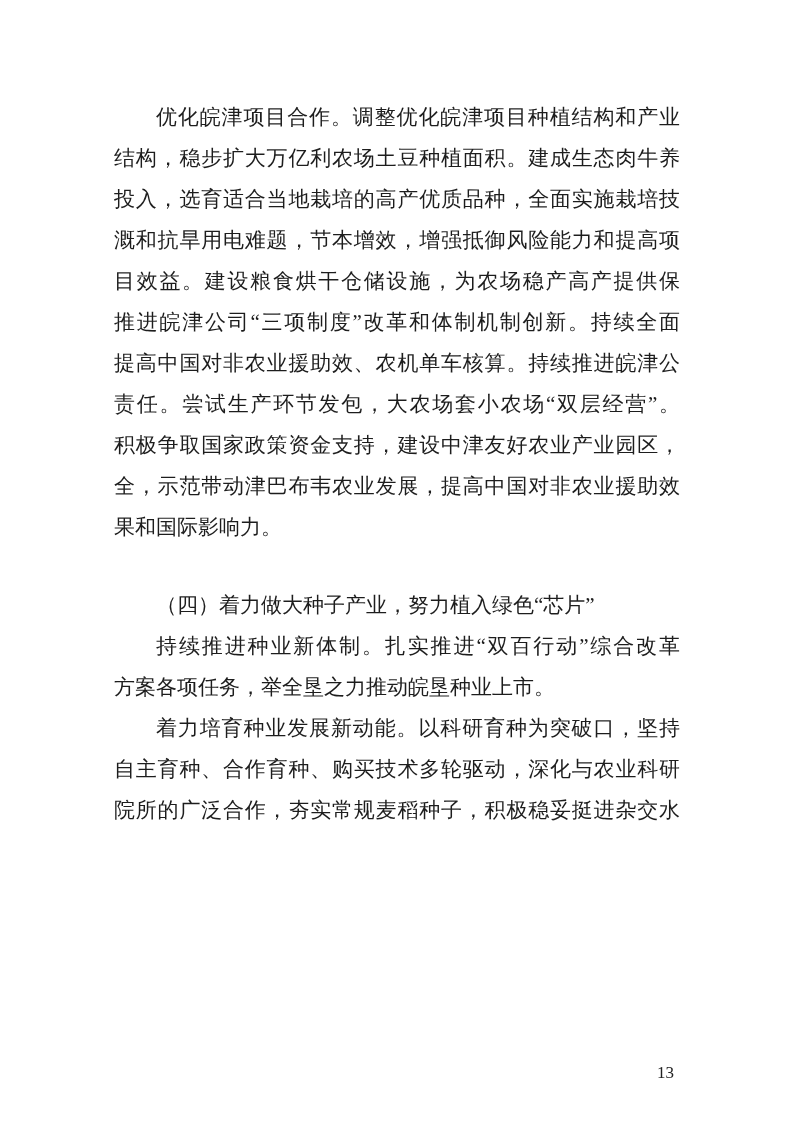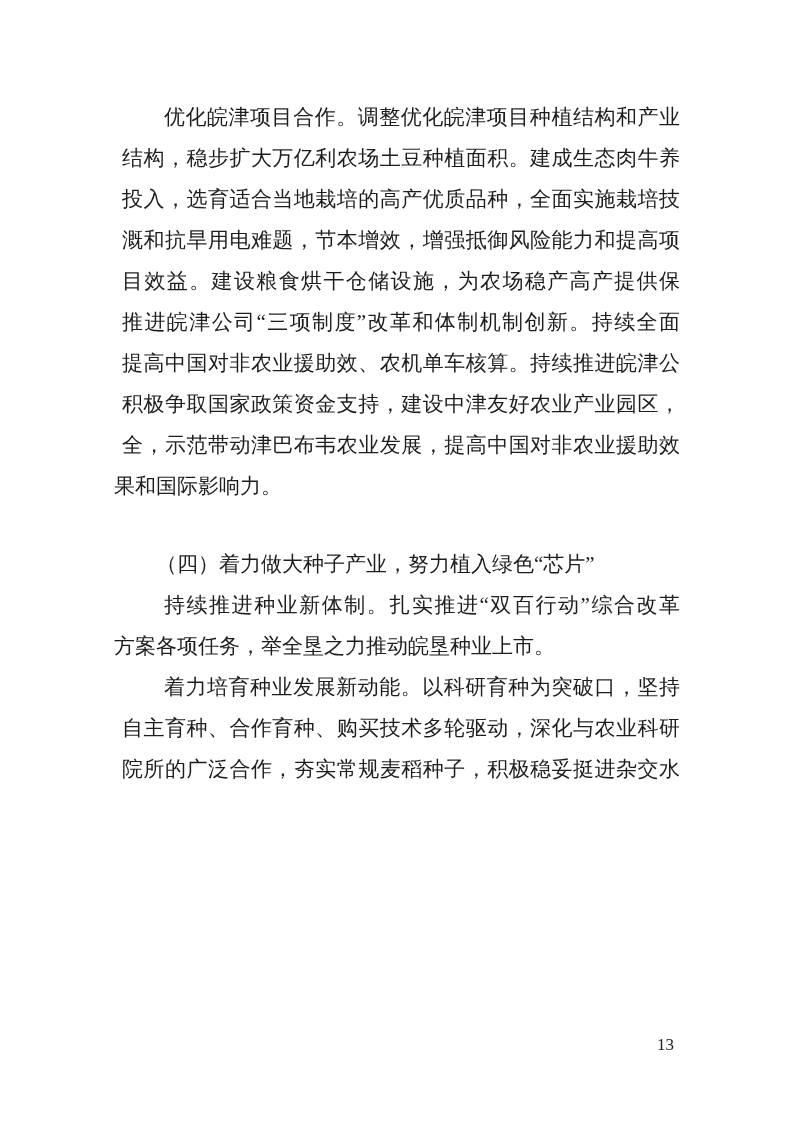--- a/index.html
+++ b/index.html
@@ -28,52 +28,52 @@
     height: 41px;
     overflow: hidden;
     color: #1d1d1d;
     font-weight: 400;
     text-align: left;
   }
   .just {
     text-align: justify;
     text-align-last: justify;
     text-justify: inter-character;
-    margin-left: 8px;
   }
   .indent {
     text-indent: 2em;
   }
   .heading {
     font-weight: 400; 
     margin-top: 37px;
   }
   .pagenum {
     position: absolute;
-    top: 1034px;
+    top: 1062px;
     right: 120px;
     font-size: 17px;
     line-height: 22px;
     color: #222222;
     text-align: right;
   }
 </style>
 </head>
 <body>
 
 <div class="page">
   <div class="textblock">
 
     <p class="line just indent">优化皖津项目合作。调整优化皖津项目种植结构和产业</p>
     <p class="line just">结构，稳步扩大万亿利农场土豆种植面积。建成生态肉牛养</p>
     <p class="line just">投入，选育适合当地栽培的高产优质品种，全面实施栽培技</p>
     <p class="line just">溉和抗旱用电难题，节本增效，增强抵御风险能力和提高项</p>
     <p class="line just">目效益。建设粮食烘干仓储设施，为农场稳产高产提供保障。</p>
     <p class="line just">推进皖津公司“三项制度”改革和体制机制创新。持续全面</p>
     <p class="line just">提高中国对非农业援助效、农机单车核算。持续推进皖津公司</p>
+    <p class="line just">责任。尝试生产环节发包，大农场套小农场“双层经营”。</p>
     <p class="line just">积极争取国家政策资金支持，建设中津友好农业产业园区，</p>
     <p class="line just">全，示范带动津巴布韦农业发展，提高中国对非农业援助效</p>
     <p class="line">果和国际影响力。</p>
 
     <h2 class="line indent heading">（四）着力做大种子产业，努力植入绿色“芯片”</h2>
 
     <p class="line just indent">持续推进种业新体制。扎实推进“双百行动”综合改革</p>
     <p class="line">方案各项任务，举全垦之力推动皖垦种业上市。</p>
 
     <p class="line just indent">着力培育种业发展新动能。以科研育种为突破口，坚持</p>

